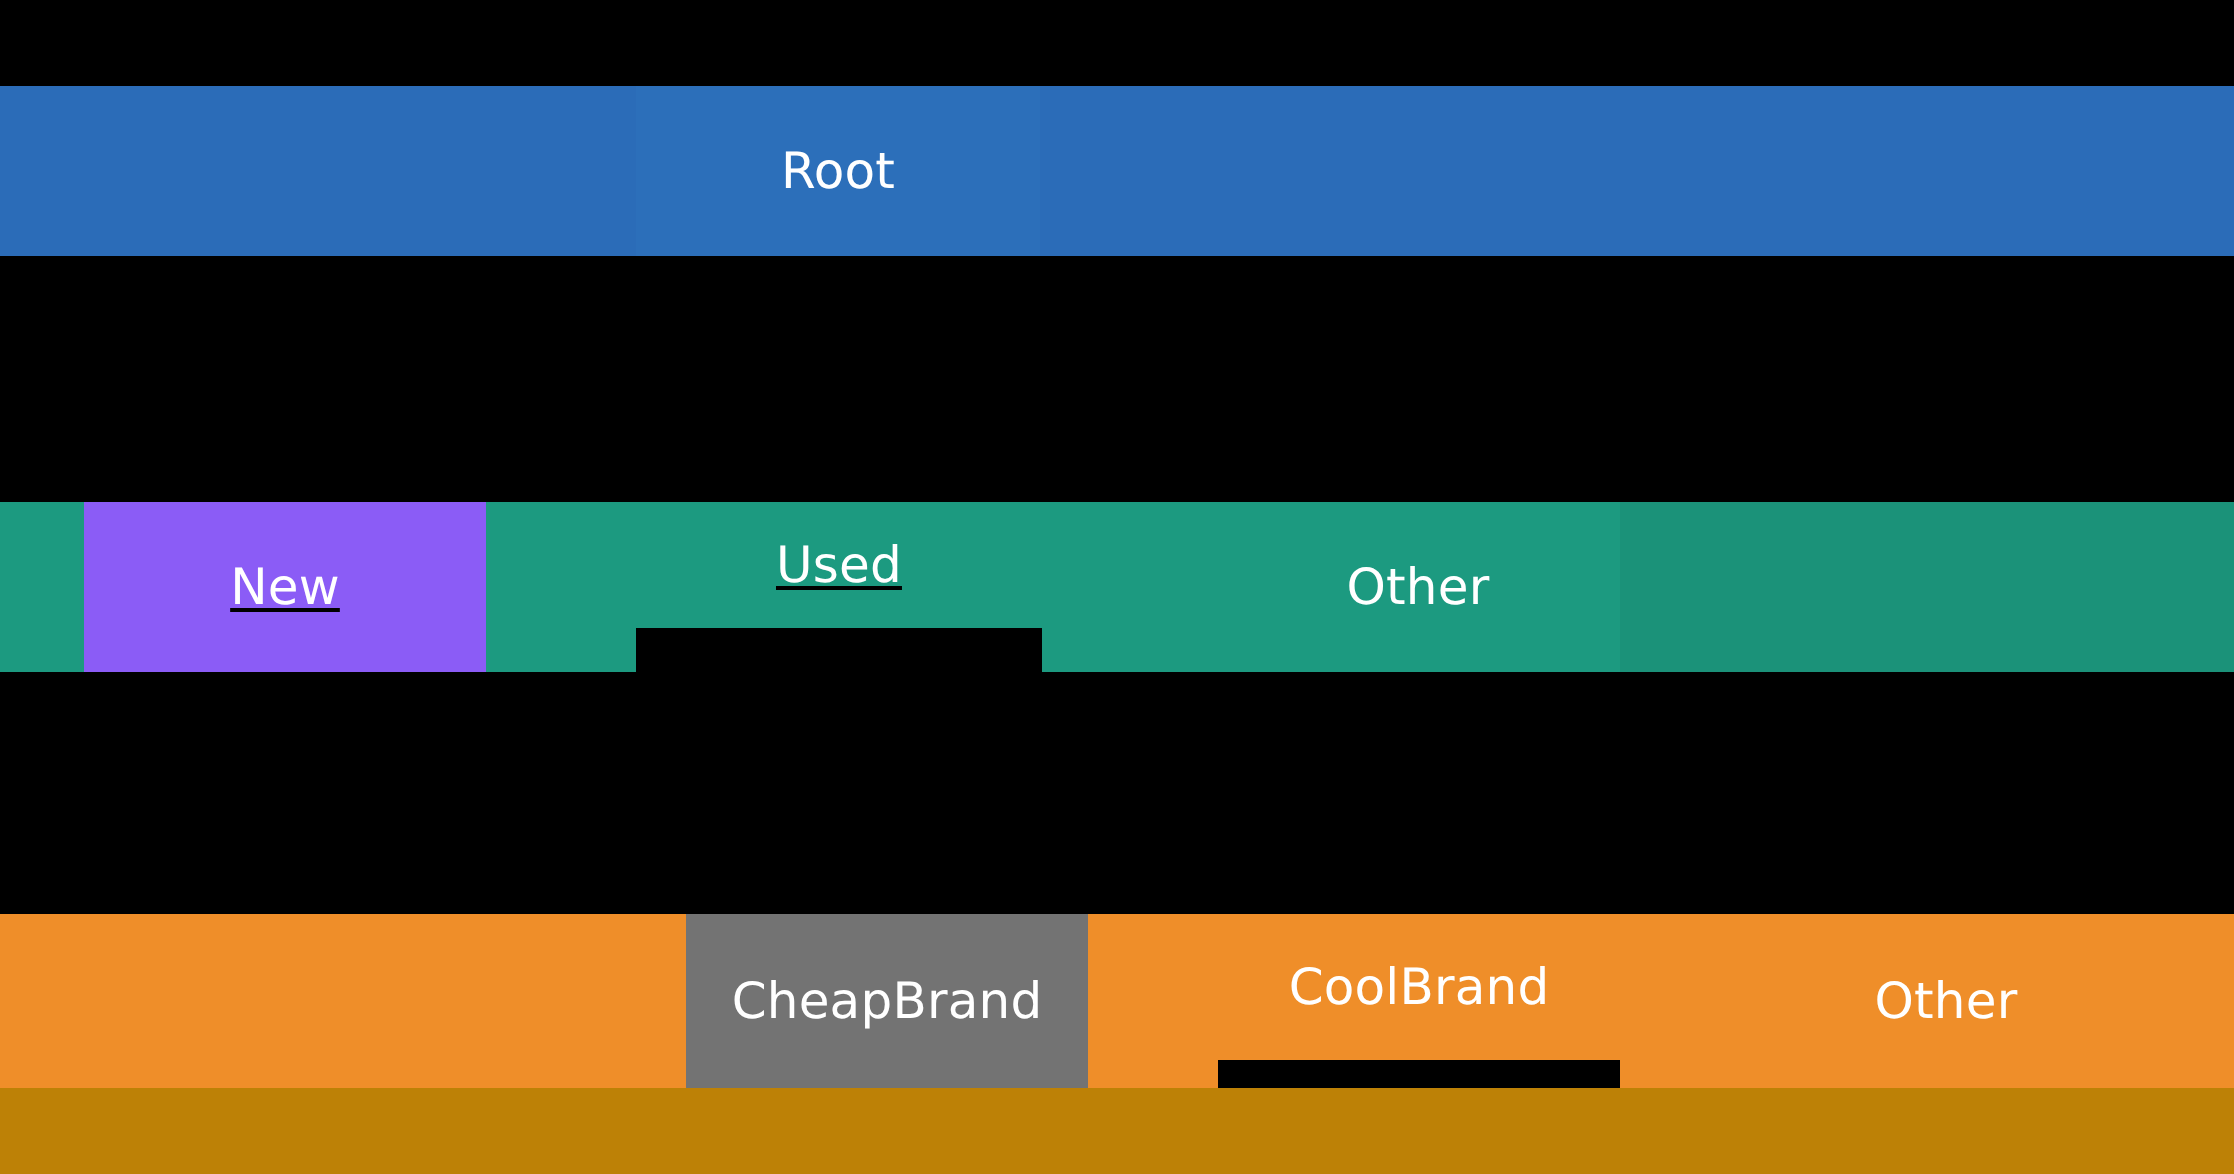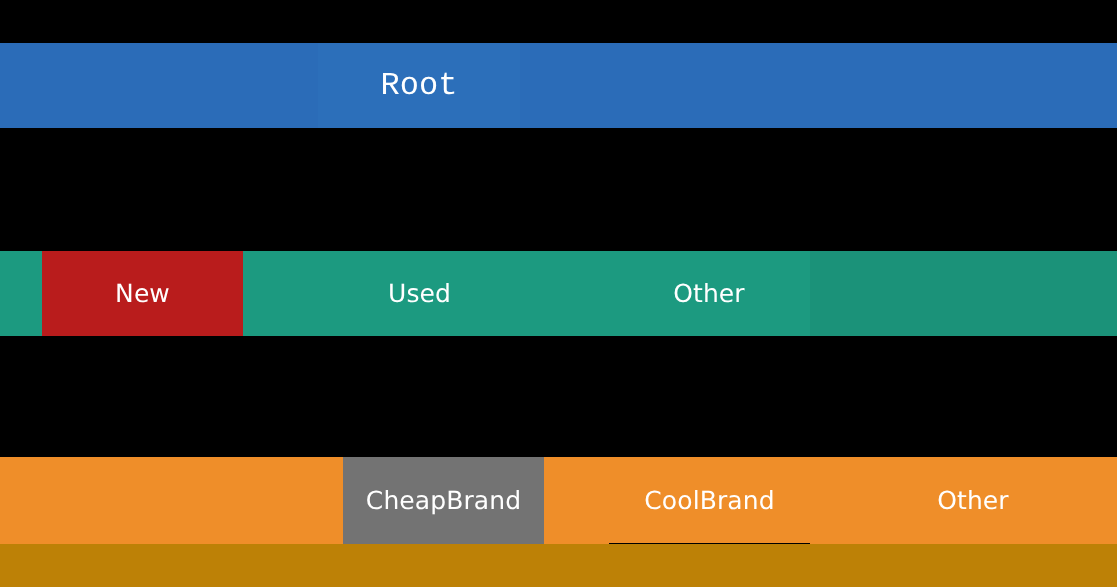--- a/index.html
+++ b/index.html
@@ -28,52 +28,52 @@
   }
   .node-label {
     color: #ffffff;
     font-size: 25px;
     font-family: "DejaVu Sans", sans-serif;
     line-height: 1;
     white-space: nowrap;
     letter-spacing: 0.1px;
     text-rendering: geometricPrecision;
   }
-  .depth-0 .node-label { font-size: 32px; font-family: Liberation Mono, monospace; }
+  .depth-0 .node-label { font-size: 25px; }
   .depth-1 .node-label { font-size: 25px; }
   .depth-2 .node-label { font-size: 25px; }
 </style>
 </head>
 <body>
 
 <div id="chart-canvas" style="background: rgb(0, 0, 0);">
     <div class="node depth-0 no-label" style="left: 0px; top: 43px; width: 318px; height: 85px; background: rgb(43, 108, 184);"></div>
     <div class="node depth-0" style="left: 318px; top: 43px; width: 202px; height: 85px; background: rgb(44, 111, 186);">
       <span class="node-label">Root</span>
     </div>
     <div class="node depth-0 no-label" style="left: 520px; top: 43px; width: 597px; height: 85px; background: rgb(43, 108, 184);"></div>
     <div class="node depth-1 no-label" style="left: 0px; top: 251px; width: 42px; height: 85px; background: rgb(28, 154, 128);"></div>
-    <div class="node depth-1" style="left: 42px; top: 251px; width: 201px; height: 85px; background: #b91c1c;">
+    <div class="node depth-1" style="left: 42px; top: 251px; width: 201px; height: 85px; background: #8b5cf6; text-decoration: underline;">
       <span class="node-label">New</span>
     </div>
     <div class="node depth-1 no-label" style="left: 243px; top: 251px; width: 75px; height: 85px; background: rgb(28, 154, 128);"></div>
-    <div class="node depth-1" style="left: 318px; top: 251px; width: 203px; height: 85px; background: rgb(28, 154, 128);">
+    <div class="node depth-1" style="left: 318px; top: 251px; width: 203px; height: 63px; background: rgb(28, 154, 128); text-decoration: underline;">
       <span class="node-label">Used</span>
     </div>
     <div class="node depth-1 no-label" style="left: 521px; top: 251px; width: 87px; height: 85px; background: rgb(28, 154, 128);"></div>
     <div class="node depth-1" style="left: 608px; top: 251px; width: 202px; height: 85px; background: rgb(28, 154, 128);">
       <span class="node-label">Other</span>
     </div>
     <div class="node depth-1 no-label" style="left: 810px; top: 251px; width: 307px; height: 85px; background: rgb(27, 146, 121);"></div>
     <div class="node depth-2 no-label" style="left: 0px; top: 457px; width: 343px; height: 87px; background: rgb(239, 142, 41);"></div>
     <div class="node depth-2" style="left: 343px; top: 457px; width: 201px; height: 87px; background: #737373;">
       <span class="node-label">CheapBrand</span>
     </div>
     <div class="node depth-2 no-label" style="left: 544px; top: 457px; width: 65px; height: 87px; background: rgb(239, 142, 41);"></div>
-    <div class="node depth-2" style="left: 609px; top: 457px; width: 201px; height: 86px; background: rgb(239, 142, 41);">
+    <div class="node depth-2" style="left: 609px; top: 457px; width: 201px; height: 73px; background: rgb(239, 142, 41);">
       <span class="node-label">CoolBrand</span>
     </div>
     <div class="node depth-2 no-label" style="left: 810px; top: 457px; width: 62px; height: 87px; background: rgb(239, 142, 41);"></div>
     <div class="node depth-2" style="left: 872px; top: 457px; width: 202px; height: 87px; background: rgb(239, 142, 41);">
       <span class="node-label">Other</span>
     </div>
     <div class="node depth-2 no-label" style="left: 1074px; top: 457px; width: 43px; height: 87px; background: rgb(239, 142, 41);"></div>
     <div class="node depth-3 no-label" style="left: 0px; top: 544px; width: 1117px; height: 43px; background: rgb(189, 129, 6);"></div>
   </div>
 

